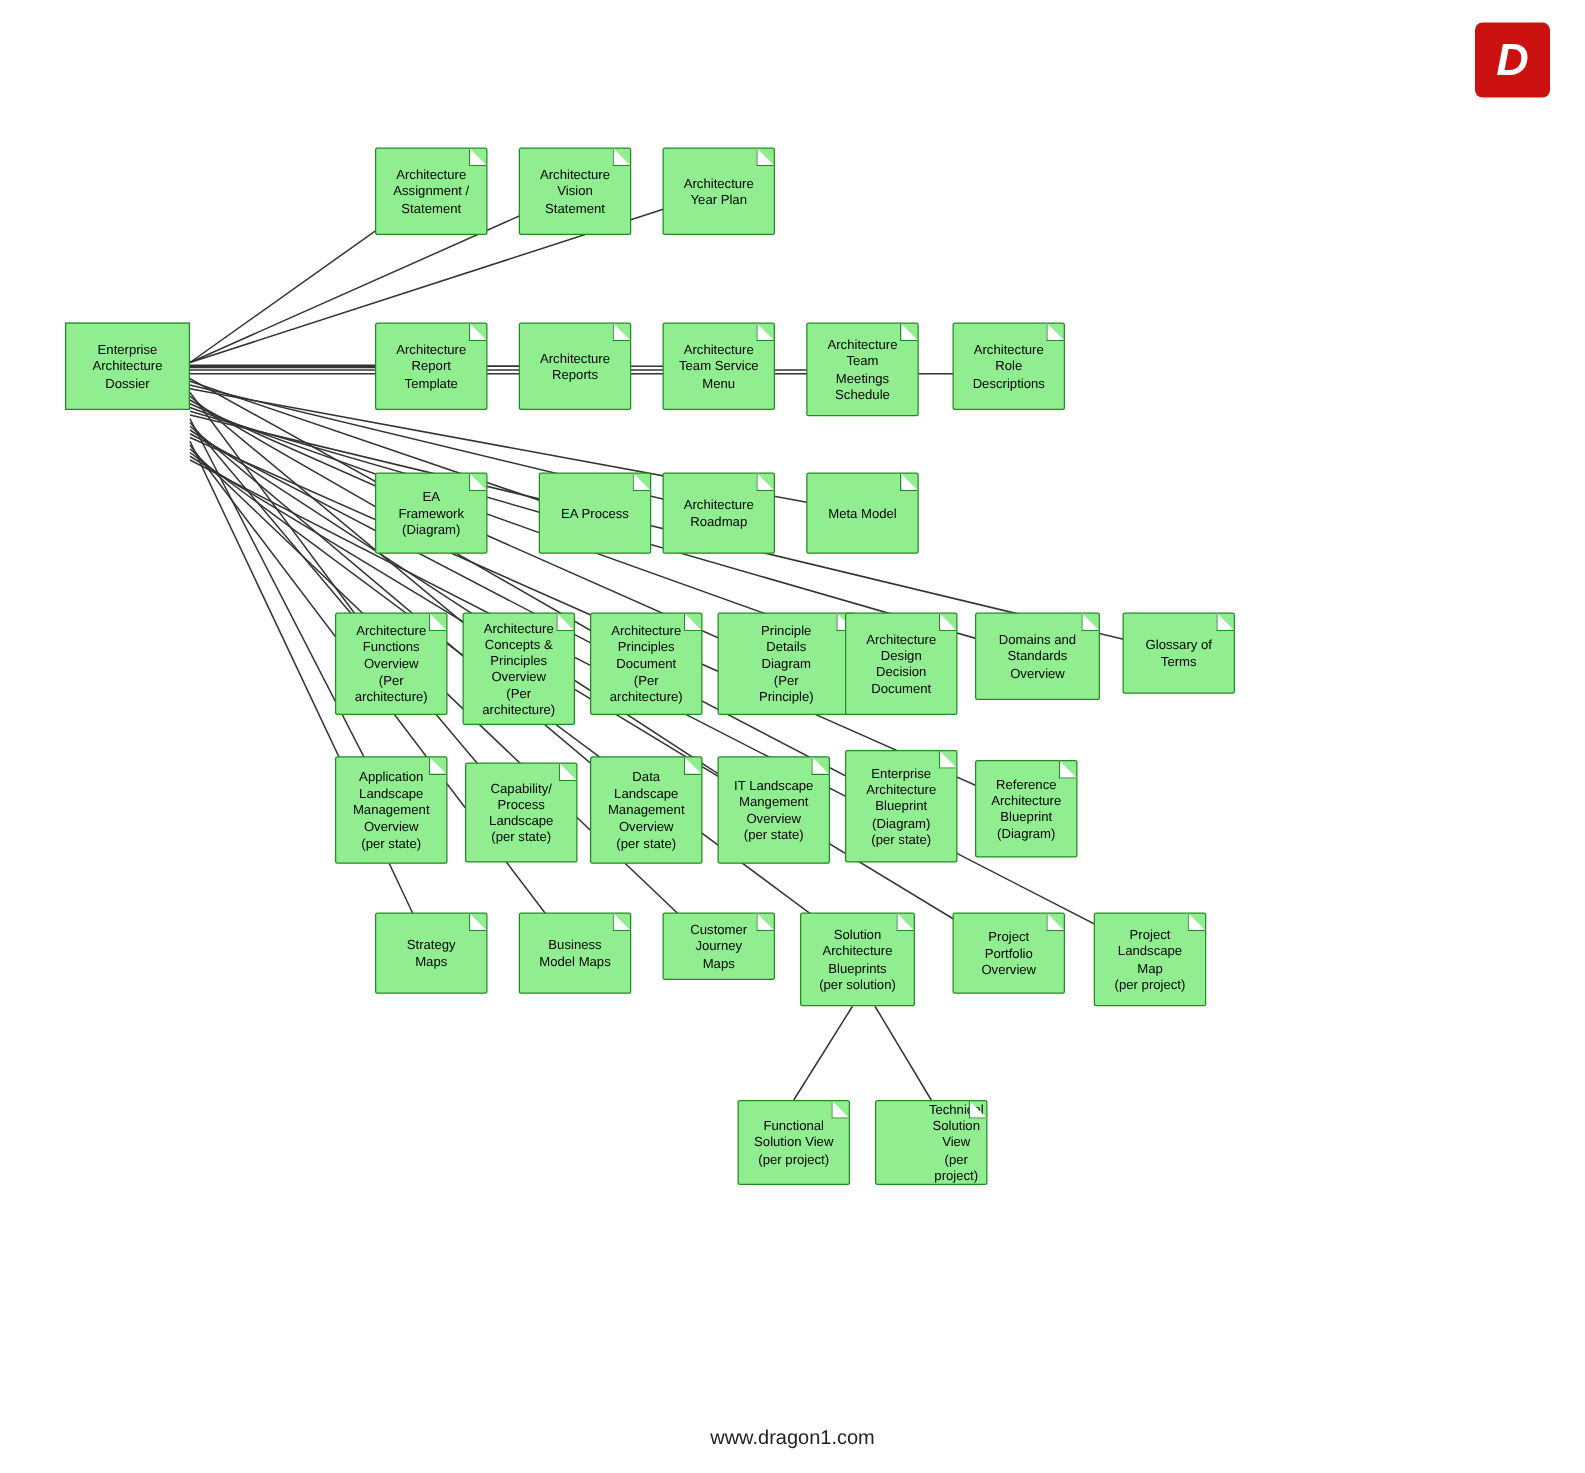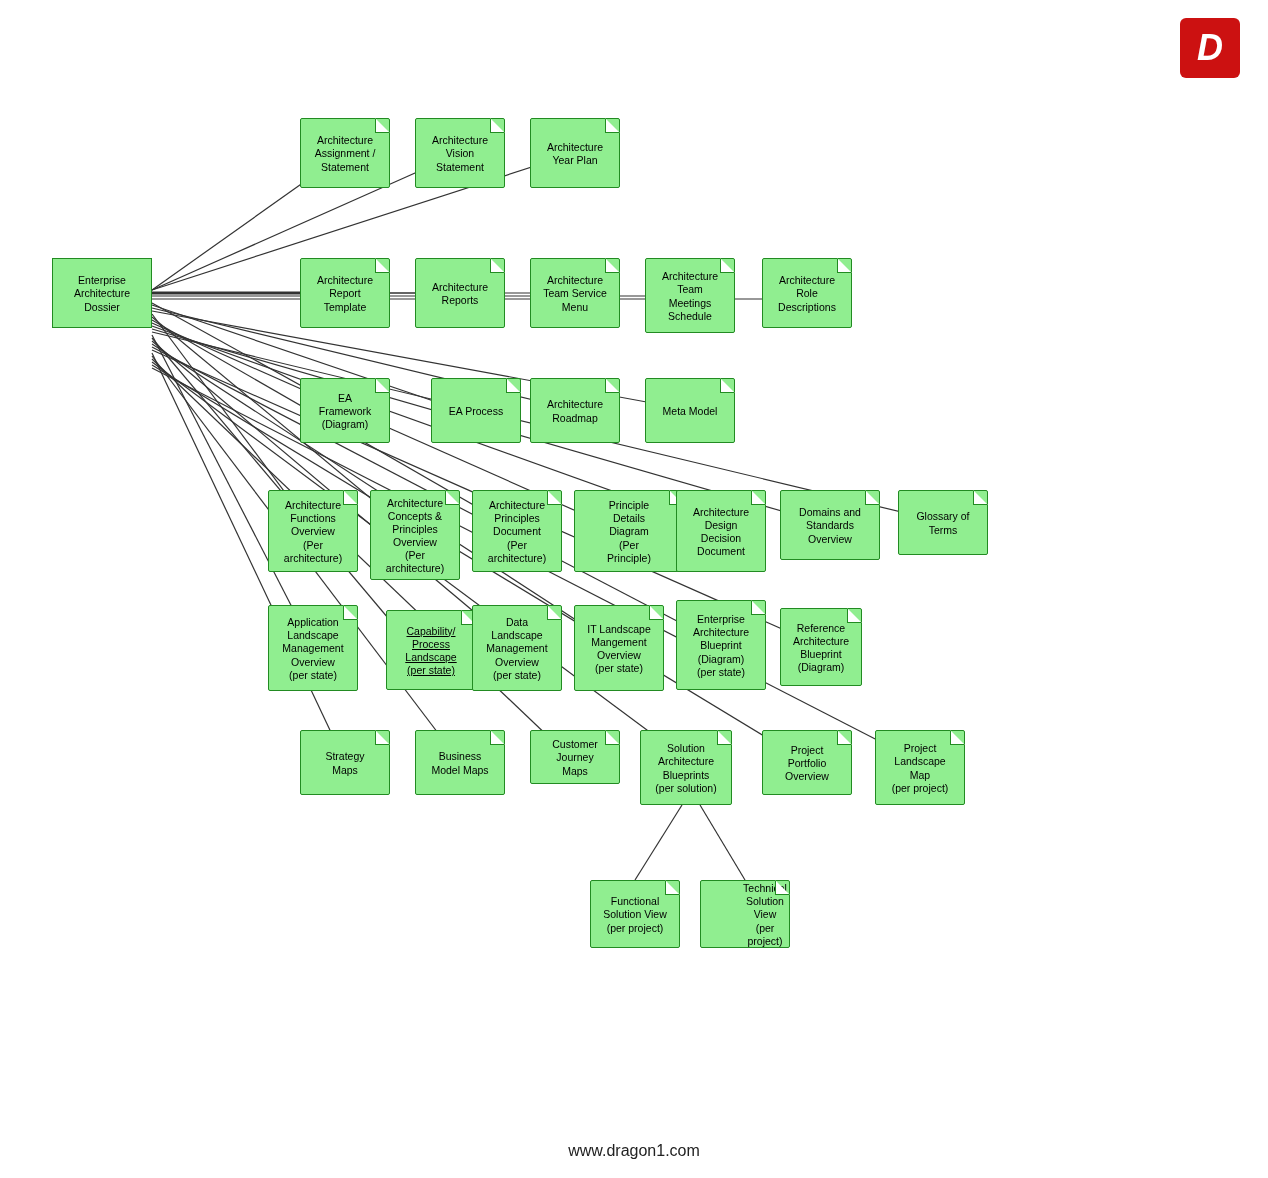--- a/index.html
+++ b/index.html
@@ -158,21 +158,21 @@
 
 <div class="node doc" style="left:268px;top:490px;width:90px;height:82px;">Architecture<br>Functions<br>Overview<br>(Per<br>architecture)</div>
 <div class="node doc" style="left:370px;top:490px;width:90px;height:90px;">Architecture<br>Concepts &amp;<br>Principles<br>Overview<br>(Per<br>architecture)</div>
 <div class="node doc" style="left:472px;top:490px;width:90px;height:82px;">Architecture<br>Principles<br>Document<br>(Per<br>architecture)</div>
 <div class="node doc" style="left:574px;top:490px;width:110px;height:82px;">Principle<br>Details<br>Diagram<br>(Per<br>Principle)</div>
 <div class="node doc" style="left:676px;top:490px;width:90px;height:82px;">Architecture<br>Design<br>Decision<br>Document</div>
 <div class="node doc" style="left:780px;top:490px;width:100px;height:70px;">Domains and<br>Standards<br>Overview</div>
 <div class="node doc" style="left:898px;top:490px;width:90px;height:65px;">Glossary of<br>Terms</div>
 
 <div class="node doc" style="left:268px;top:605px;width:90px;height:86px;">Application<br>Landscape<br>Management<br>Overview<br>(per state)</div>
-<div class="node doc" style="left:386px;top:610px;width:90px;height:80px;text-decoration:underline;">Capability/<br>Process<br>Landscape<br>(per state)</div>
+<div class="node doc" style="left:372px;top:610px;width:90px;height:80px;">Capability/<br>Process<br>Landscape<br>(per state)</div>
 <div class="node doc" style="left:472px;top:605px;width:90px;height:86px;">Data<br>Landscape<br>Management<br>Overview<br>(per state)</div>
 <div class="node doc" style="left:574px;top:605px;width:90px;height:86px;">IT Landscape<br>Mangement<br>Overview<br>(per state)</div>
 <div class="node doc" style="left:676px;top:600px;width:90px;height:90px;">Enterprise<br>Architecture<br>Blueprint<br>(Diagram)<br>(per state)</div>
 <div class="node doc" style="left:780px;top:608px;width:82px;height:78px;">Reference<br>Architecture<br>Blueprint<br>(Diagram)</div>
 
 <div class="node doc" style="left:300px;top:730px;width:90px;height:65px;">Strategy<br>Maps</div>
 <div class="node doc" style="left:415px;top:730px;width:90px;height:65px;">Business<br>Model Maps</div>
 <div class="node doc" style="left:530px;top:730px;width:90px;height:54px;">Customer<br>Journey<br>Maps</div>
 <div class="node doc" style="left:640px;top:730px;width:92px;height:75px;">Solution<br>Architecture<br>Blueprints<br>(per solution)</div>
 <div class="node doc" style="left:762px;top:730px;width:90px;height:65px;">Project<br>Portfolio<br>Overview</div>

